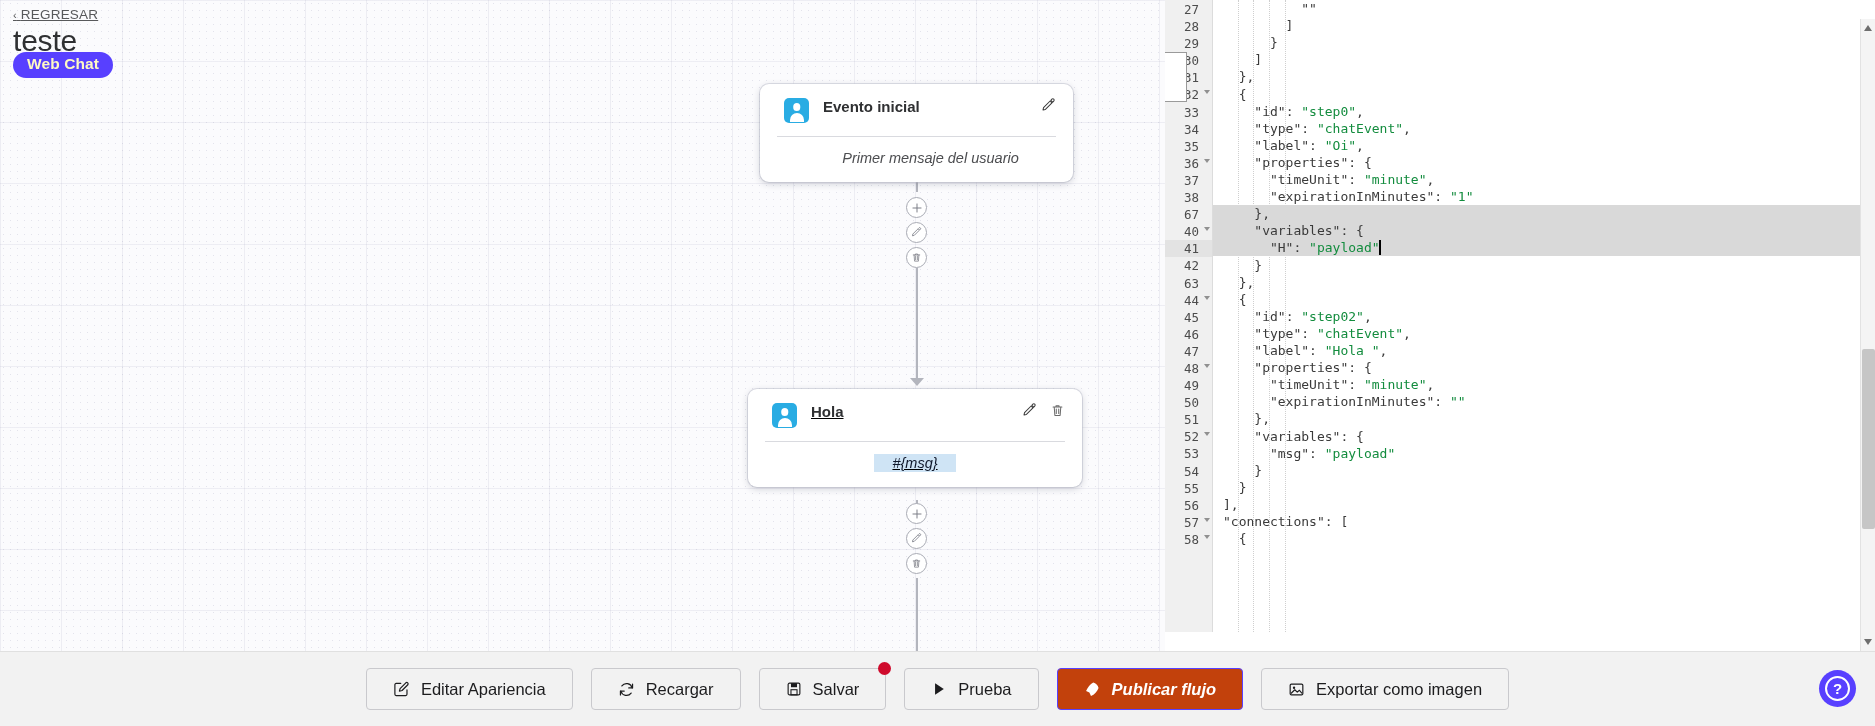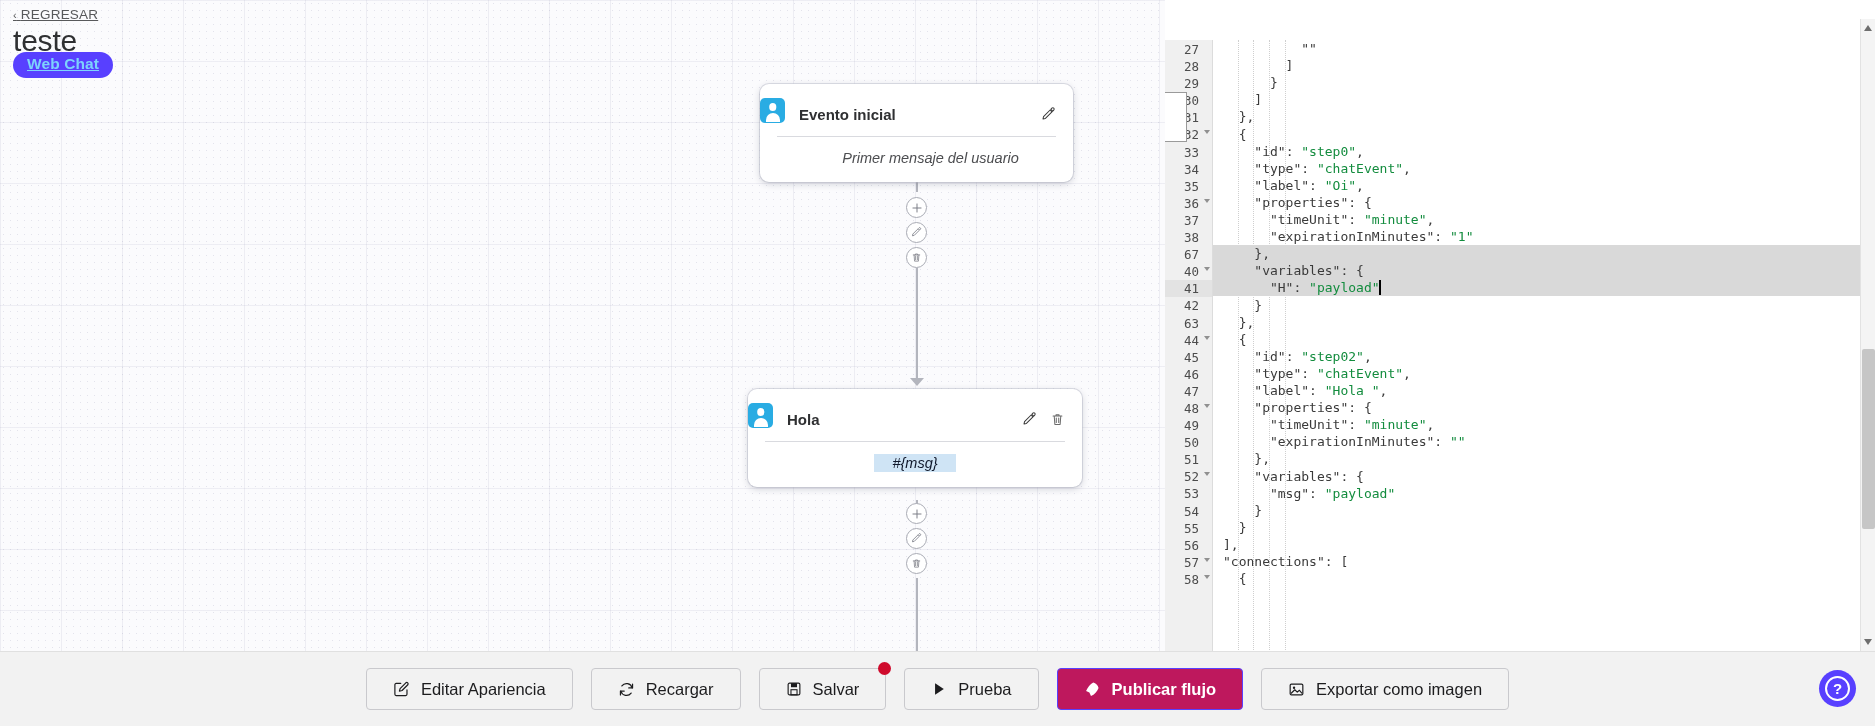--- a/index.html
+++ b/index.html
@@ -52,41 +52,40 @@
     font-size: 30px;
     font-weight: 400;
     color: #2f3032;
     letter-spacing: -0.2px;
   }
 
   .channel-badge {
     position: absolute;
     left: 13px; top: 52px;
     background: #5840ff;
-    color: #7dd3fc;
+    color: #fef9c3;
     font-size: 15.5px;
     font-weight: 700;
     padding: 3px 14px 5px 14px;
     border-radius: 14px;
     letter-spacing: 0.1px;
-    text-decoration: underline;
   }
 
   
   .node {
     position: absolute;
     background: #ffffff;
     border-radius: 9px;
     box-shadow: 0 2px 7px rgba(40,45,70,0.20), 0 0 0 1px rgba(200,202,214,0.55);
     overflow: hidden;
   }
   .node-head {
     display: flex;
-    align-items: flex-end;
-    padding: 14px 17px 13px 0;
+    align-items: flex-start;
+    padding: 14px 17px 13px 24px;
     gap: 14px;
   }
   .node-avatar {
     width: 25px; height: 25px;
     border-radius: 5px;
     background: #29ace3;
     flex: 0 0 auto;
     position: relative;
   }
   .node-avatar::before {
@@ -214,21 +213,20 @@
 
   .editor {
     position: relative;
     height: 632px;
     display: flex;
     background: #ffffff;
     font-family: "DejaVu Sans Mono", monospace;
     font-size: 13px;
     line-height: 17.1px;
     overflow: hidden;
-    margin-top: 40px;
   }
   .gutter {
     flex: 0 0 48px;
     background: #f0f0f0;
     border-right: 1px solid #dcdcdc;
     position: relative;
     padding-top: 1px;
   }
   .gutter-row {
     height: 17.1px;
@@ -351,24 +349,25 @@
     justify-content: center;
     gap: 11px;
     padding: 0 26px;
     font-size: 16.5px;
     color: #1c1c1e;
     margin: 0 9px;
     white-space: nowrap;
     cursor: pointer;
   }
   .tb-btn.primary {
-    background: #be185d;
+    background: #c2410c;
     border-color: #5840ff;
     color: #ffffff;
     font-weight: 600;
+    font-style: italic;
   }
   .tb-ico { display: inline-flex; align-items: center; }
   .tb-ico svg { display: block; }
   .badge-dot {
     position: absolute;
     top: -7px;
     right: -6px;
     width: 13px; height: 13px;
     border-radius: 50%;
     background: #cf0a2c;
@@ -445,21 +444,21 @@
             <path d="M11.6 1.3a1.4 1.4 0 0 1 2 2L12.5 4.4 10.5 2.4zM9.7 3.2l2 2-7 7-2.6.6.6-2.6z" fill="none" stroke="#7a7c85" stroke-width="1.2" stroke-linejoin="round"></path>
           </svg>
       </div>
       <div class="mini-btn">
         <svg viewBox="0 0 16 16" width="11" height="11">
             <path d="M3.3 4.3h9.4M6.4 4.3V2.9h3.2v1.4M4.5 4.3l.7 9h5.6l.7-9M6.7 6.4v4.8M9.3 6.4v4.8" fill="none" stroke="#7a7c85" stroke-width="1.1" stroke-linecap="round" stroke-linejoin="round"></path>
           </svg>
       </div>
     </div>
 
-    <div class="node" style="left:748px; top:389px; width:334px;">
+    <div class="node" style="left:748px; top:389px; width:334px;text-decoration:underline;">
       <div class="node-head">
         <div class="node-avatar"></div>
         <div class="node-title">Hola</div>
         <div class="node-icons">
           <span class="nicon">
             <svg viewBox="0 0 16 16" width="15" height="15">
                 <path d="M11.6 1.3a1.4 1.4 0 0 1 2 2L12.5 4.4 10.5 2.4zM9.7 3.2l2 2-7 7-2.6.6.6-2.6z" fill="none" stroke="#3a3a3a" stroke-width="1.1" stroke-linejoin="round"></path>
               </svg>
           </span>
           <span class="nicon">

